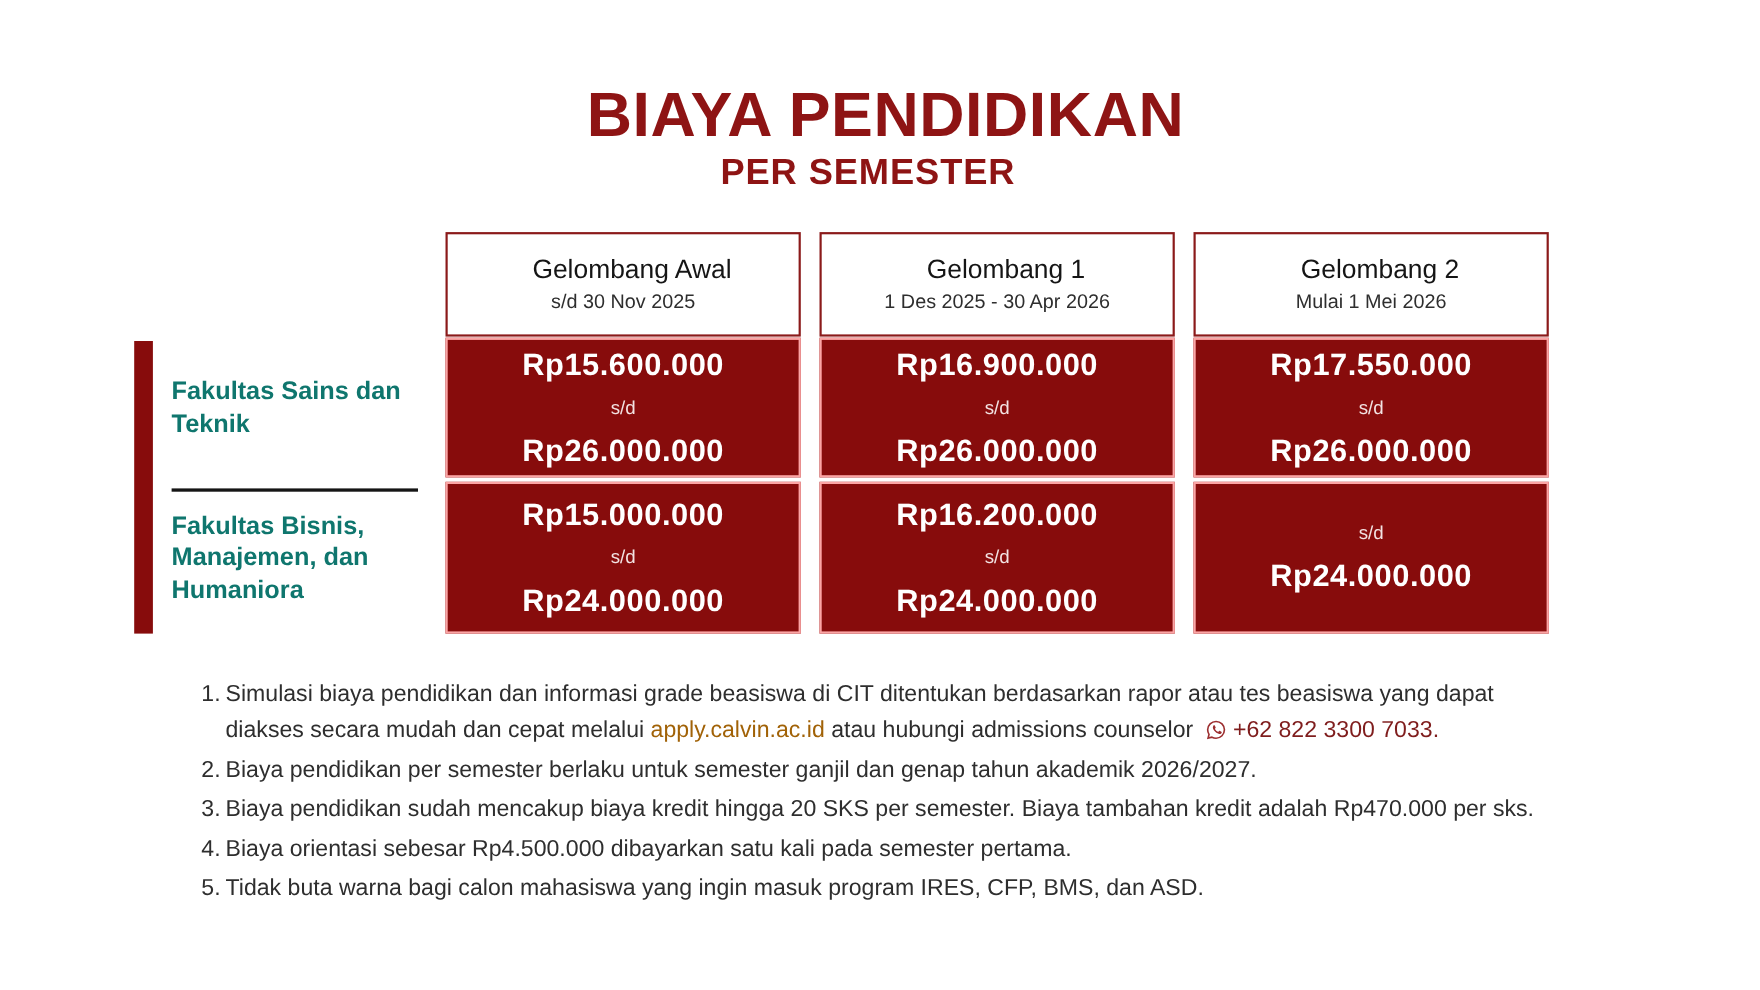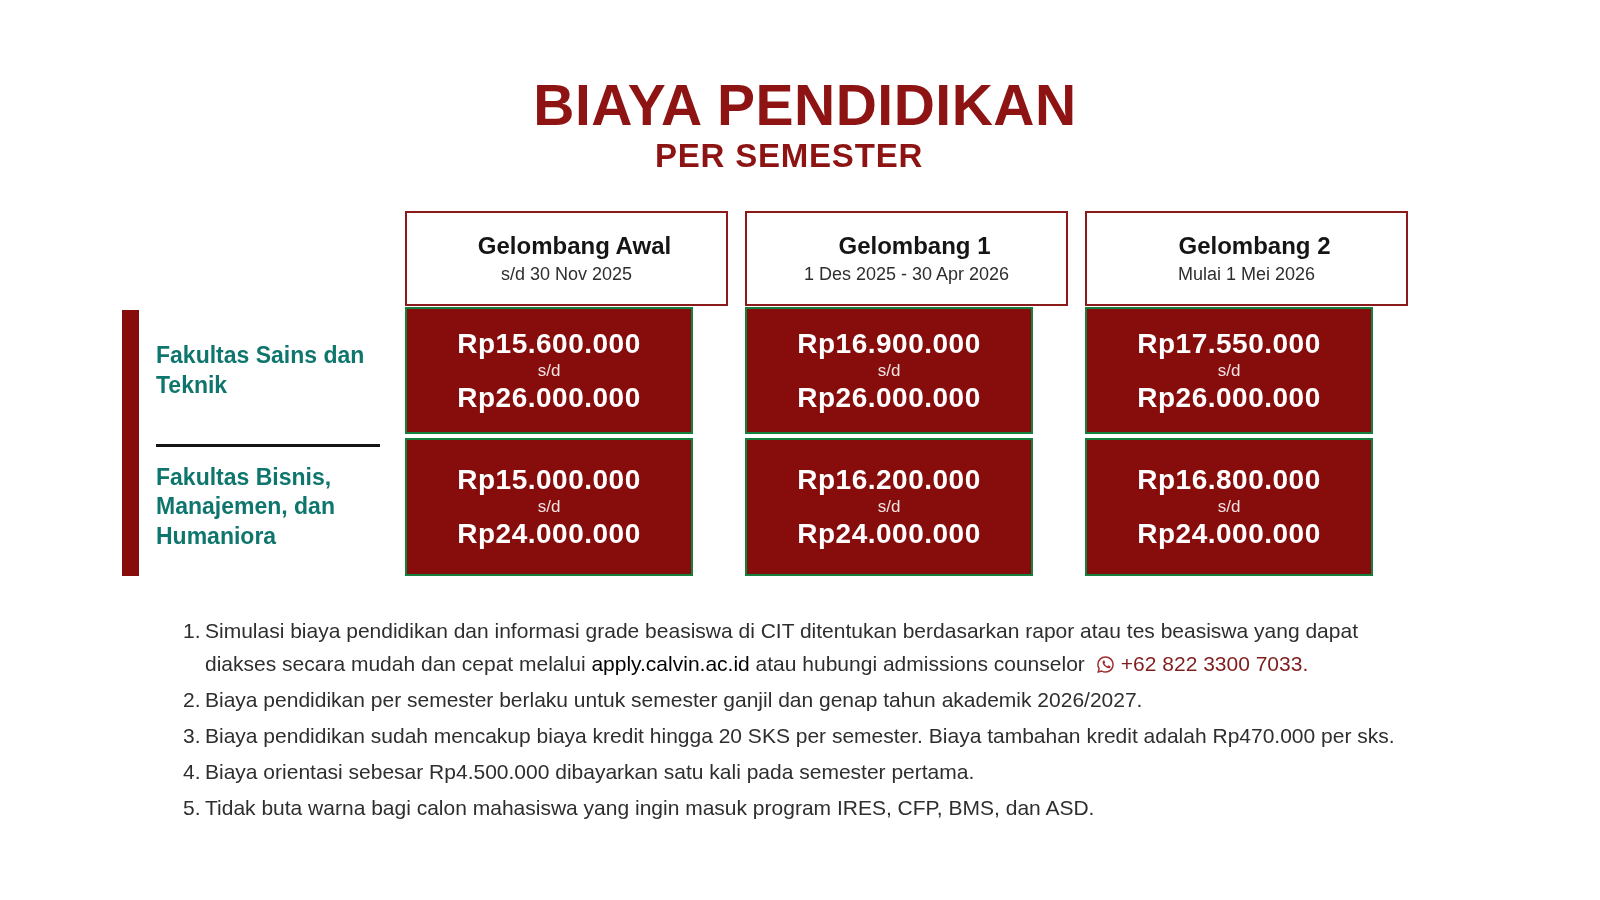--- a/index.html
+++ b/index.html
@@ -20,28 +20,28 @@
     font-size:33px;font-weight:bold;color:#8E1414;letter-spacing:.8px;
   }
 
   
   .hd{
     position:absolute;top:211px;width:323px;height:95px;box-sizing:border-box;
     background:#ffffff;border:2px solid #8B1A1A;
     display:flex;flex-direction:column;align-items:center;justify-content:center;gap:4px;
   }
   .c0{left:405px}.c1{left:745px}.c2{left:1085px}
-  .hd-t{font-size:24px;font-weight:bold;color:#151515;margin-left:16px;}
+  .hd-t{font-size:24px;font-weight:normal;color:#151515;margin-left:16px;}
   .hd-d{font-size:18px;color:#2e2e2e;}
 
   
   .cell{
-    position:absolute;width:288px;box-sizing:border-box;
-    background:#870C0C;border:2px solid #15803d;color:#ffffff;
-    display:flex;flex-direction:column;align-items:center;justify-content:center;
+    position:absolute;width:323px;box-sizing:border-box;
+    background:#870C0C;border:2px solid #fca5a5;color:#ffffff;
+    display:flex;flex-direction:column;align-items:center;justify-content:center;gap:12px;
   }
   .cell.r1{top:307px;height:127px;}
   .cell.r2{top:438px;height:138px;}
   .amt{font-size:28px;font-weight:bold;letter-spacing:.5px;}
   .sep{font-size:17px;margin:1px 0;color:#f3e3e3;}
 
   
   .rowbar{position:absolute;left:122px;top:310px;width:17px;height:266px;background:#870C0C;}
   .rlabel{
     position:absolute;left:156px;width:226px;display:flex;align-items:center;
@@ -52,21 +52,21 @@
   .rowdiv{position:absolute;left:156px;top:444px;width:224px;height:3px;background:#151515;}
 
   
   .notes{
     position:absolute;left:183px;top:614px;width:1365px;
     font-size:21px;line-height:33px;color:#2e2e2e;
   }
   .note{display:flex;margin-bottom:3px;}
   .nno{flex:none;width:22px;}
   .ntext{flex:1;}
-  .link{color:#000000;text-decoration:none;cursor:pointer;}
+  .link{color:#a16207;text-decoration:none;cursor:pointer;}
   .phone{color:#7f1d1d;text-decoration:none;cursor:pointer;font-weight:normal;}
   .wa{display:inline-block;}
   .wa svg{vertical-align:-4px;margin:0 5px 0 10px;}
 </style>
 </head>
 <body>
 
 <div>
 
   <div class="title">BIAYA PENDIDIKAN</div>
@@ -110,21 +110,20 @@
     <div class="amt">Rp15.000.000</div>
     <div class="sep">s/d</div>
     <div class="amt">Rp24.000.000</div>
   </div>
   <div class="cell r2 c1">
     <div class="amt">Rp16.200.000</div>
     <div class="sep">s/d</div>
     <div class="amt">Rp24.000.000</div>
   </div>
   <div class="cell r2 c2">
-    <div class="amt">Rp16.800.000</div>
     <div class="sep">s/d</div>
     <div class="amt">Rp24.000.000</div>
   </div>
 
   <div class="notes">
     <div class="note">
       <span class="nno">1.</span>
       <span class="ntext"><span>Simulasi biaya pendidikan dan informasi grade beasiswa di CIT ditentukan berdasarkan rapor atau tes beasiswa yang dapat</span><br>
         <span>diakses secara mudah dan cepat melalui </span><a class="link">apply.calvin.ac.id</a><span> atau hubungi admissions counselor</span><span class="wa"><svg width="21" height="21" viewBox="0 0 24 24">
             <path d="M12 3.3c4.8 0 8.7 3.9 8.7 8.7s-3.9 8.7-8.7 8.7c-1.5 0-3-.4-4.3-1.1l-4 1 1-3.9A8.6 8.6 0 0 1 3.3 12C3.3 7.2 7.2 3.3 12 3.3Z" fill="none" stroke="#9C2F30" stroke-width="1.7"></path>

